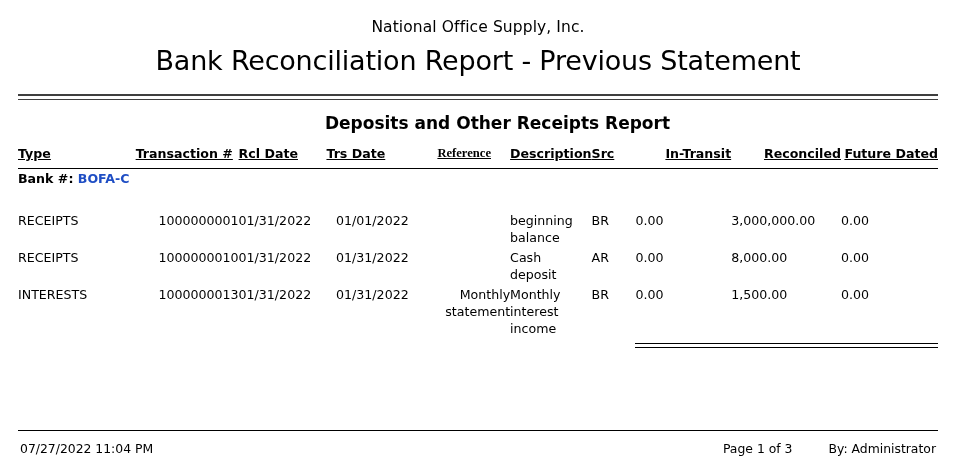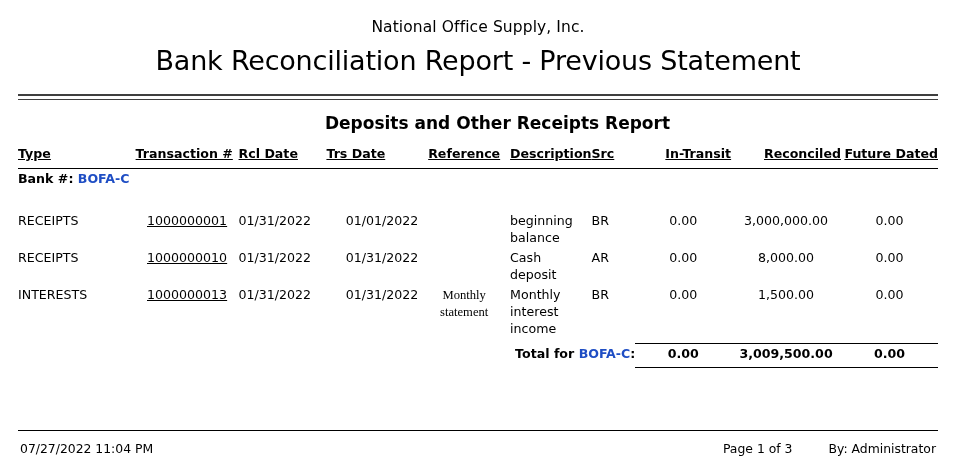--- a/index.html
+++ b/index.html
@@ -54,21 +54,21 @@
   table.main th {
     font-size: 12.6px;
     font-weight: bold;
     text-decoration: underline;
     padding: 0 0 3px 0;
     vertical-align: bottom;
     white-space: nowrap;
     margin-top: 16px;
   }
   .th-left { text-align: left; }
-  .th-center { text-align: center; }
+  .th-center { text-align: center; font-family: Liberation Serif, serif; }
   .th-right { text-align: right; }
   table.main td {
     padding: 2px 0;
     vertical-align: top;
   }
   .hdr-rule td {
     border-bottom: 1.6px solid #000000;
     padding: 0;
     height: 0;
     line-height: 0;
@@ -90,27 +90,27 @@
     line-height: 0;
     font-size: 0;
   }
   .data-row td {
     padding-top: 9px;
     padding-bottom: 1px;
     font-size: 12.6px;
     line-height: 1.32;
   }
   .c-type { text-align: left; padding-left: 2px; }
-  .c-trans { text-align: center; text-decoration: underline; }
+  .c-trans { text-align: right; }
   .c-rcl { text-align: left; }
-  .c-trs { text-align: right; }
-  .c-ref { text-align: center; font-family: Liberation Serif, serif; }
+  .c-trs { text-align: center; }
+  .c-ref { text-align: right; }
   .c-desc { text-align: left; }
   .c-src { text-align: left; }
-  .c-num { text-align: center; padding-right: 2px; }
+  .c-num { text-align: left; padding-right: 2px; }
   .totals-rule td {
     padding: 0;
     height: 0;
     line-height: 0;
     font-size: 0;
   }
   .totals-rule td.ruled {
     border-bottom: 1.2px solid #000000;
   }
   .totals-row td {
@@ -242,29 +242,20 @@
         <td class="c-num">0.00</td>
       </tr>
 
       <tr class="totals-rule">
         <td colspan="7"></td>
         <td class="ruled"></td>
         <td class="ruled"></td>
         <td class="ruled"></td>
       </tr>
 
-      <tr class="totals-row">
-        <td class="totals-label" colspan="7">
-          <span>Total for</span>
-          <span class="bank-code">BOFA-C</span><span>:</span>
-        </td>
-        <td class="c-num">0.00</td>
-        <td class="c-num">3,009,500.00</td>
-        <td class="c-num">0.00</td>
-      </tr>
 
       <tr class="totals-under">
         <td colspan="7"></td>
         <td class="ruled"></td>
         <td class="ruled"></td>
         <td class="ruled"></td>
       </tr>
     </tbody>
   </table>
 

